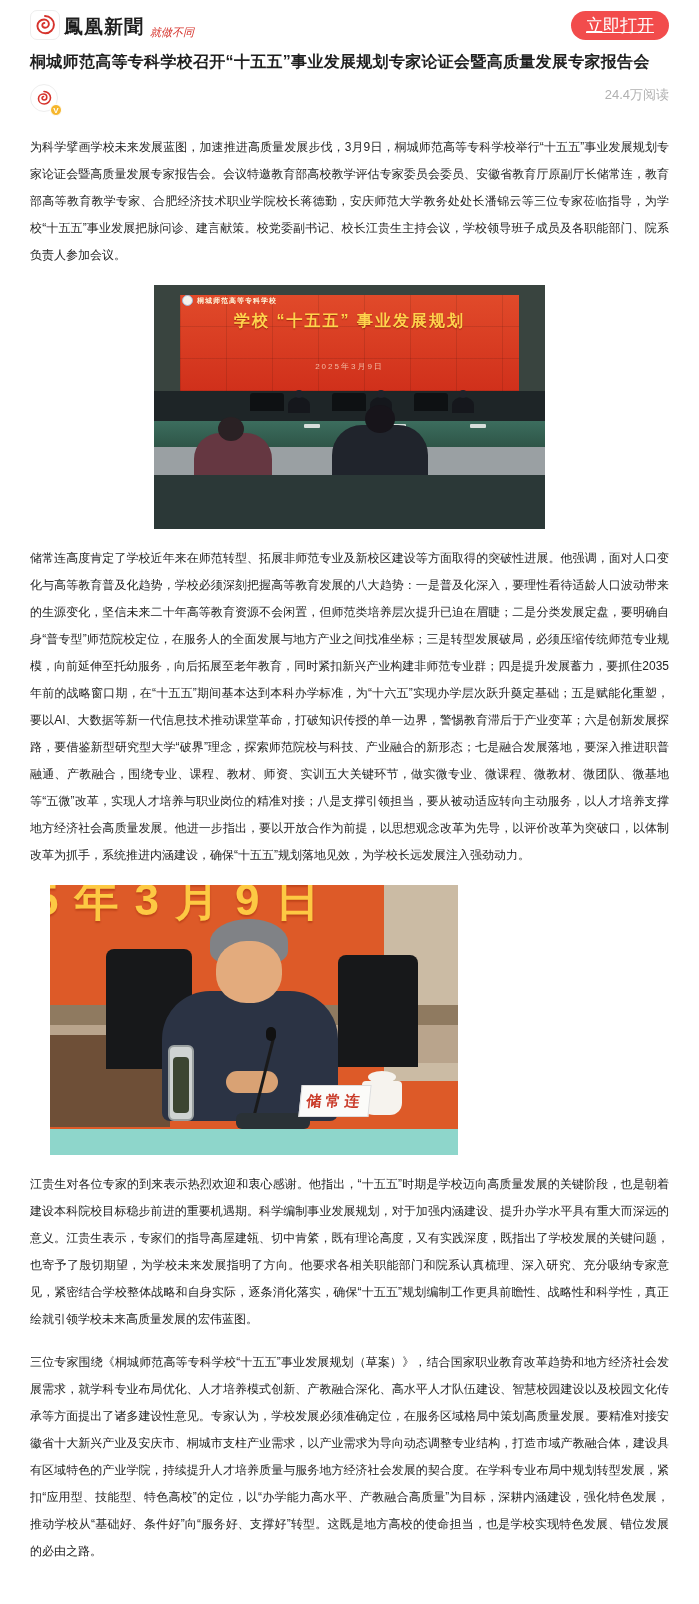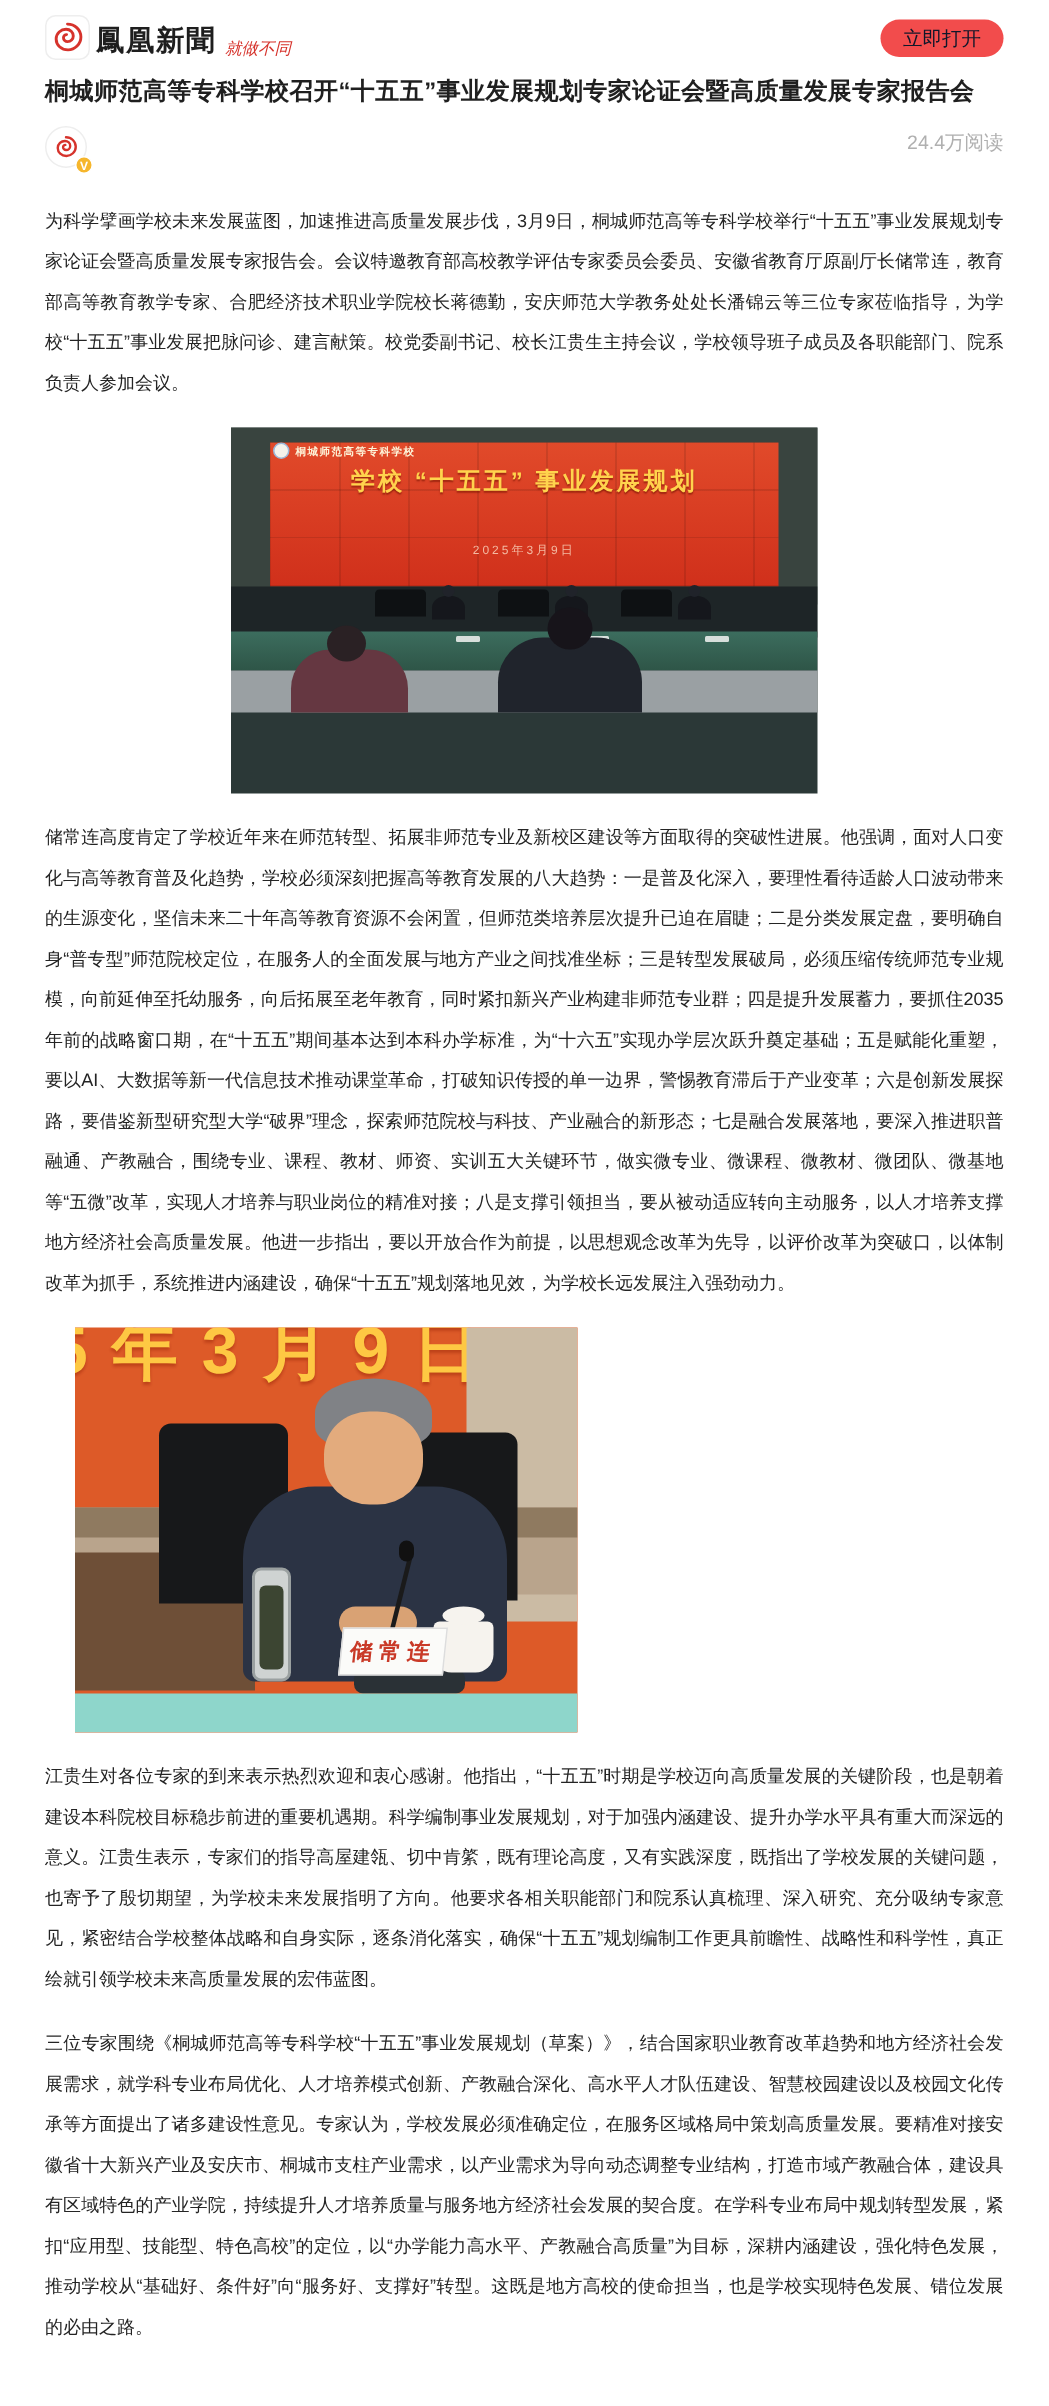--- a/index.html
+++ b/index.html
@@ -20,22 +20,22 @@
   .brand-icon {
     width:30px; height:30px; border:1px solid #eee; border-radius:7px;
     display:flex; align-items:center; justify-content:center; background:#fff;
   }
   .brand-name {
     font-family:"Liberation Serif","DejaVu Serif",serif;
     font-size:19px; font-weight:700; color:#1e1e1e; letter-spacing:1px;
   }
   .brand-tagline { font-size:11px; color:#d6332c; font-style:italic; margin-left:2px; }
   .open-btn {
-    background:#f24c4c; color:#0f172a; border:none; border-radius:15px;
-    font-size:13px; padding:6px 15px; cursor:pointer; line-height:1;
+    background:#f24c4c; color:#ffffff; border:none; border-radius:15px;
+    font-size:17px; padding:6px 15px; cursor:pointer; line-height:1;text-decoration:underline;
   }
 
   
   .article-title {
     padding:6px 30px 0 30px; font-size:16px; font-weight:700;
     color:#1f1f1f; line-height:1.5; letter-spacing:0.3px;
   }
   .author-row {
     display:flex; align-items:flex-start; padding:10px 30px 0 30px;
   }
@@ -111,21 +111,21 @@
   .p1-head-center {
     position:absolute; left:178px; top:140px; width:96px; height:50px;
     background:#20242c; border-radius:30px 30px 0 0;
   }
   .p1-head-center::before {
     content:""; position:absolute; top:-20px; left:33px; width:30px; height:28px;
     background:#17141a; border-radius:50%;
   }
 
   
-  .photo2 { width:335px; height:270px; background:#dd5a28;margin-left:20px; }
+  .photo2 { width:408px; height:270px; background:#dd5a28;margin-left:20px; }
   .p2-bgtext {
     position:absolute; top:-14px; left:-16px; right:0;
     color:#ffcf45; font-size:44px; font-weight:700; letter-spacing:16px;
     opacity:0.95; white-space:nowrap; text-shadow:0 2px 2px rgba(140,30,0,0.4);
   }
   .p2-wall-right { position:absolute; right:0; top:0; width:74px; height:196px; background:#cbbba4; }
   .p2-ledge { position:absolute; left:0; right:0; top:120px; height:58px; background:#b9a48c; }
   .p2-ledge::before { content:""; position:absolute; inset:0 0 38px 0; background:#8f7a60; }
   .p2-wood { position:absolute; left:0; top:150px; width:120px; height:92px; background:#6e4f37; }
   .p2-chair { position:absolute; background:#17181a; border-radius:8px 8px 0 0; }

